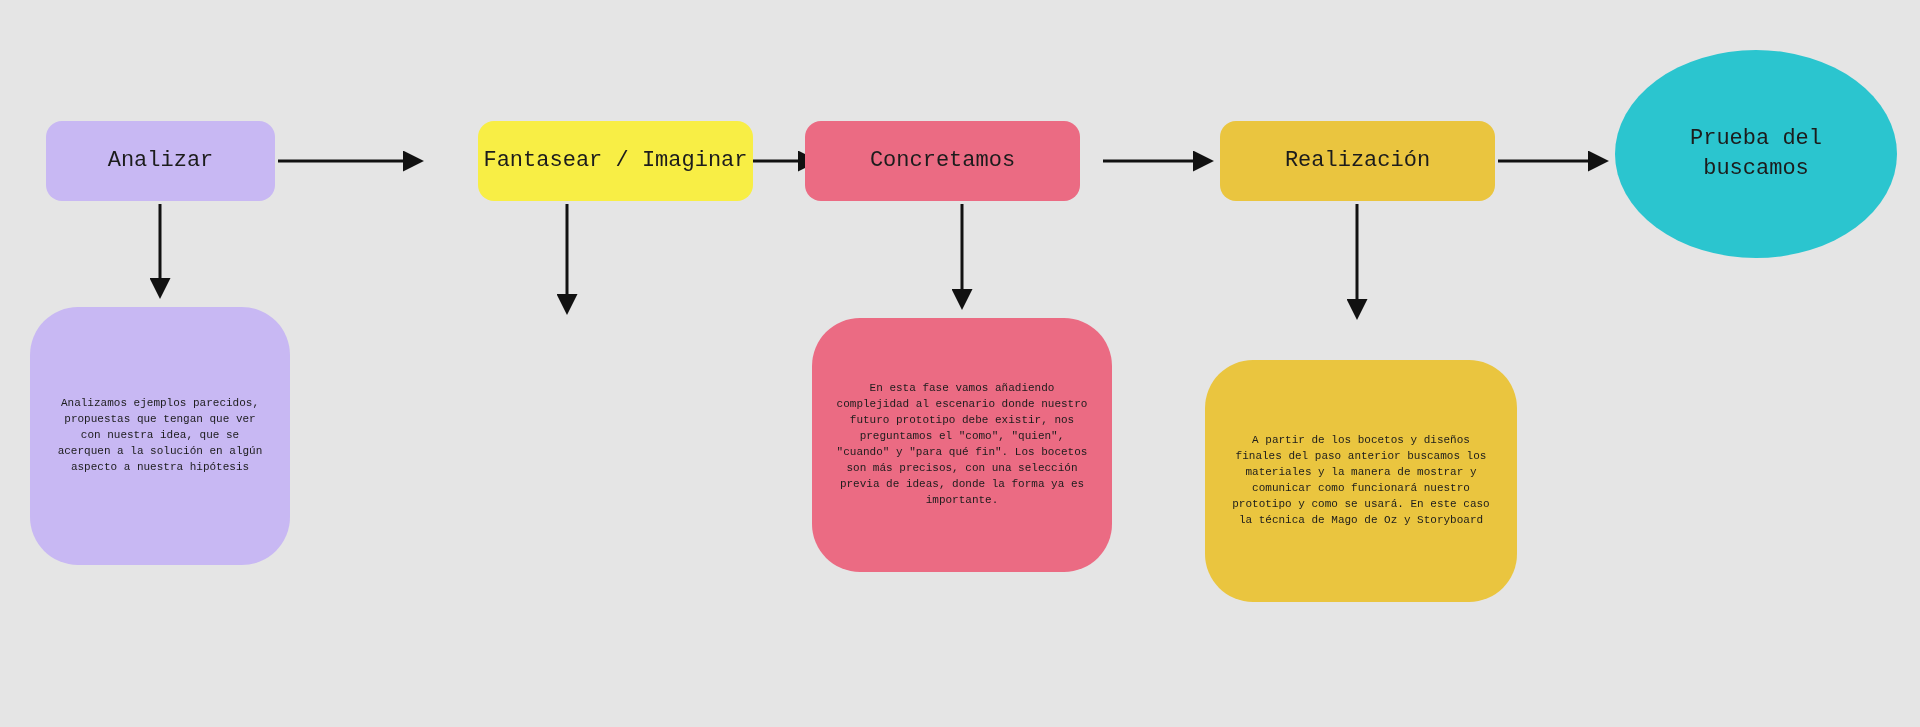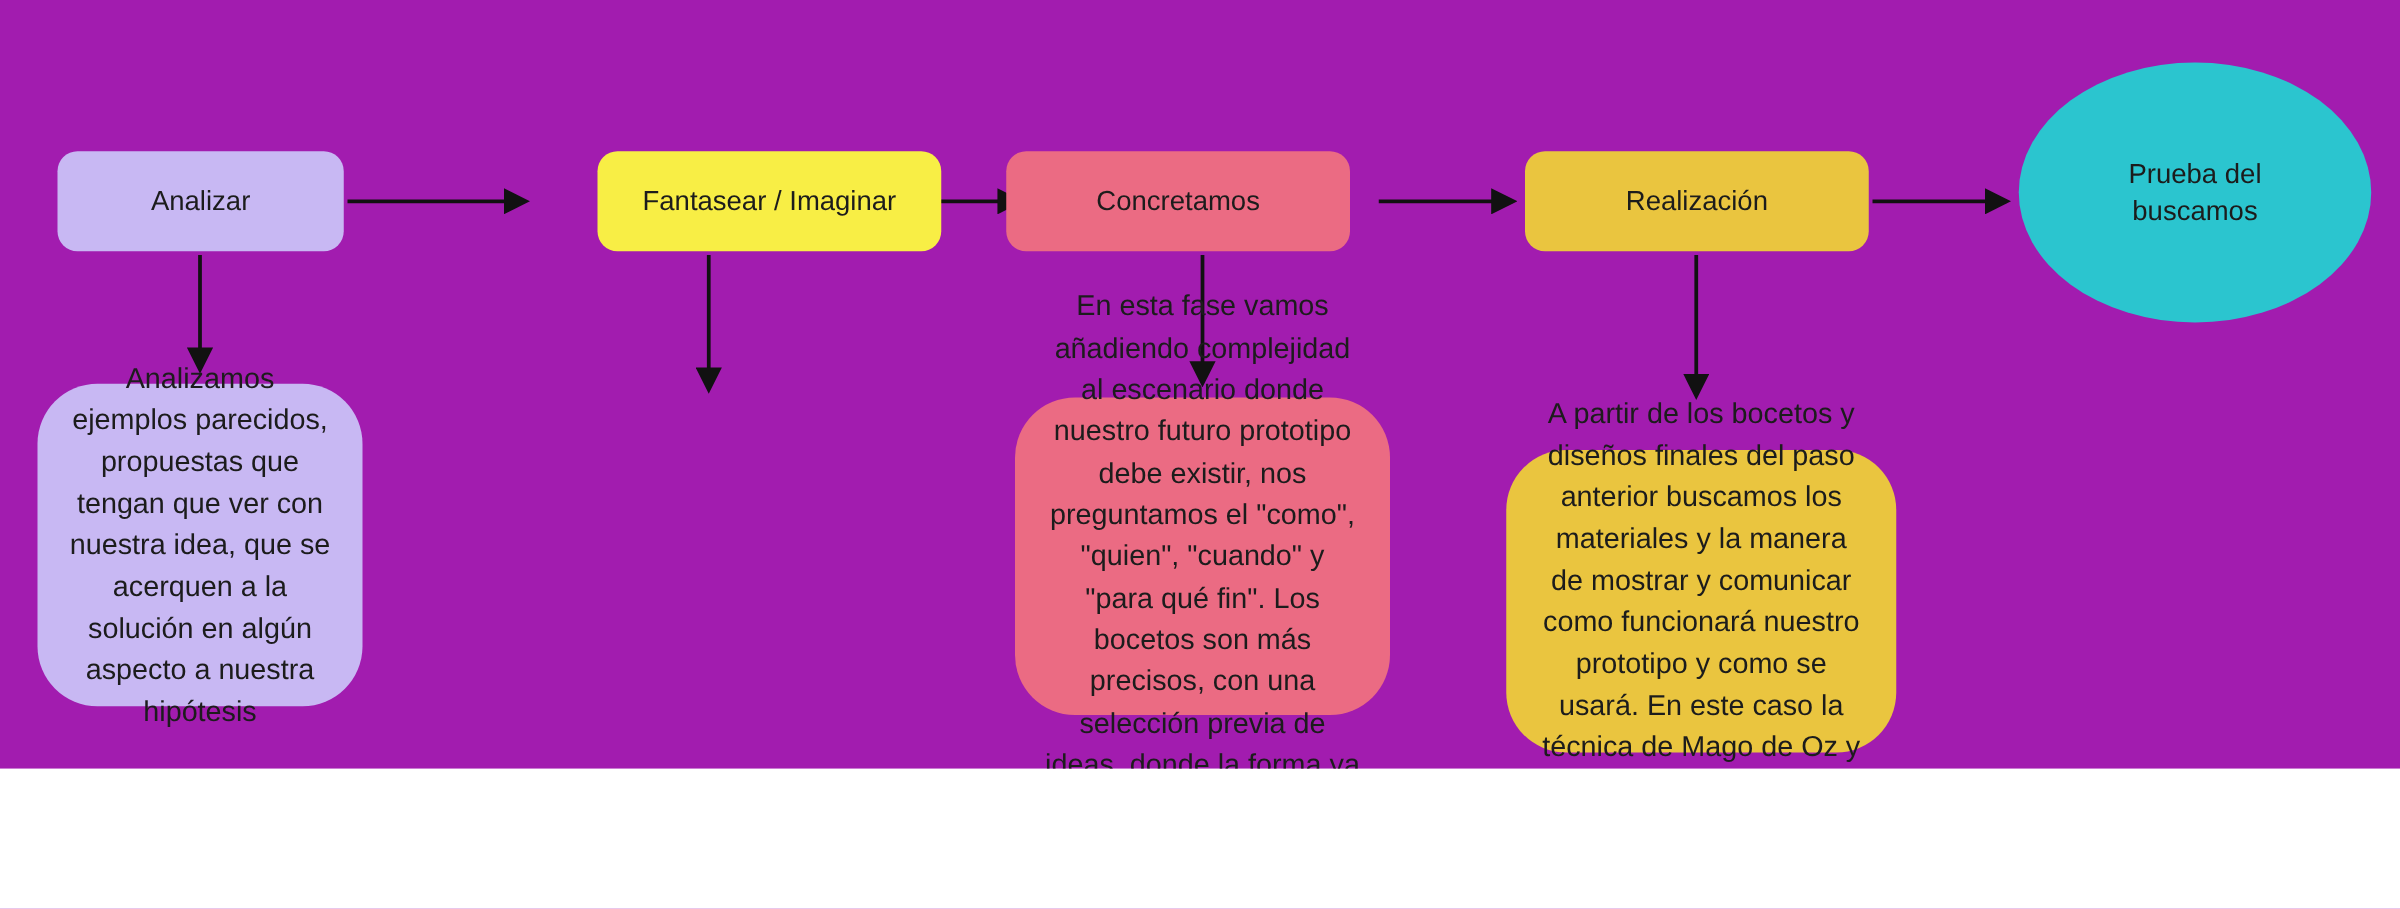--- a/index.html
+++ b/index.html
@@ -1,42 +1,42 @@
 <!DOCTYPE html>
 <html><head>
 <meta charset="utf-8">
 <style>
   html, body { margin: 0; padding: 0; background: #ffffff; }
   .canvas {
     position: relative;
     width: 1920px;
-    height: 615px;
-    background: #a21caf;
-    font-family: Liberation Sans, sans-serif;
+    height: 727px;
+    background: #e5e5e5;
+    font-family: Liberation Mono, monospace;
     color: #1c1c1c;
     overflow: hidden;
   }
   .node {
     position: absolute;
     display: flex;
     align-items: center;
     justify-content: center;
     text-align: center;
     box-sizing: border-box;
   }
   .stage-title {
     border-radius: 16px;
     font-size: 22px;
     line-height: 1.25;
     height: 80px;
     top: 121px;
   }
   .stage-desc {
     border-radius: 48px;
-    font-size: 23px;
+    font-size: 11px;
     line-height: 1.45;
     padding: 24px 24px;
   }
   .final-ellipse {
     border-radius: 50%;
     font-size: 22px;
     line-height: 1.35;
   }
   .final-ellipse .inner { width: 170px; }
   

